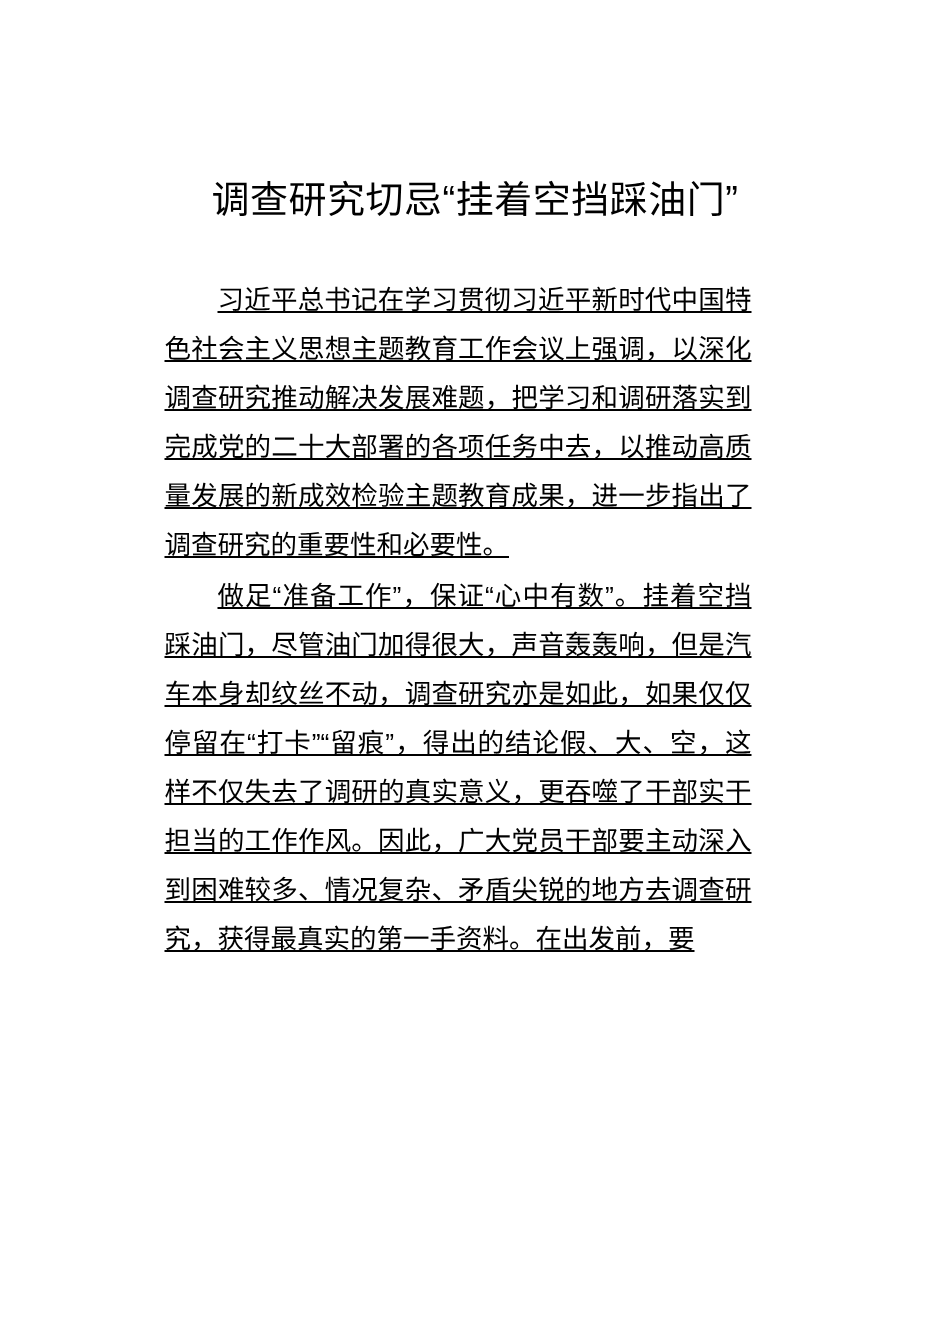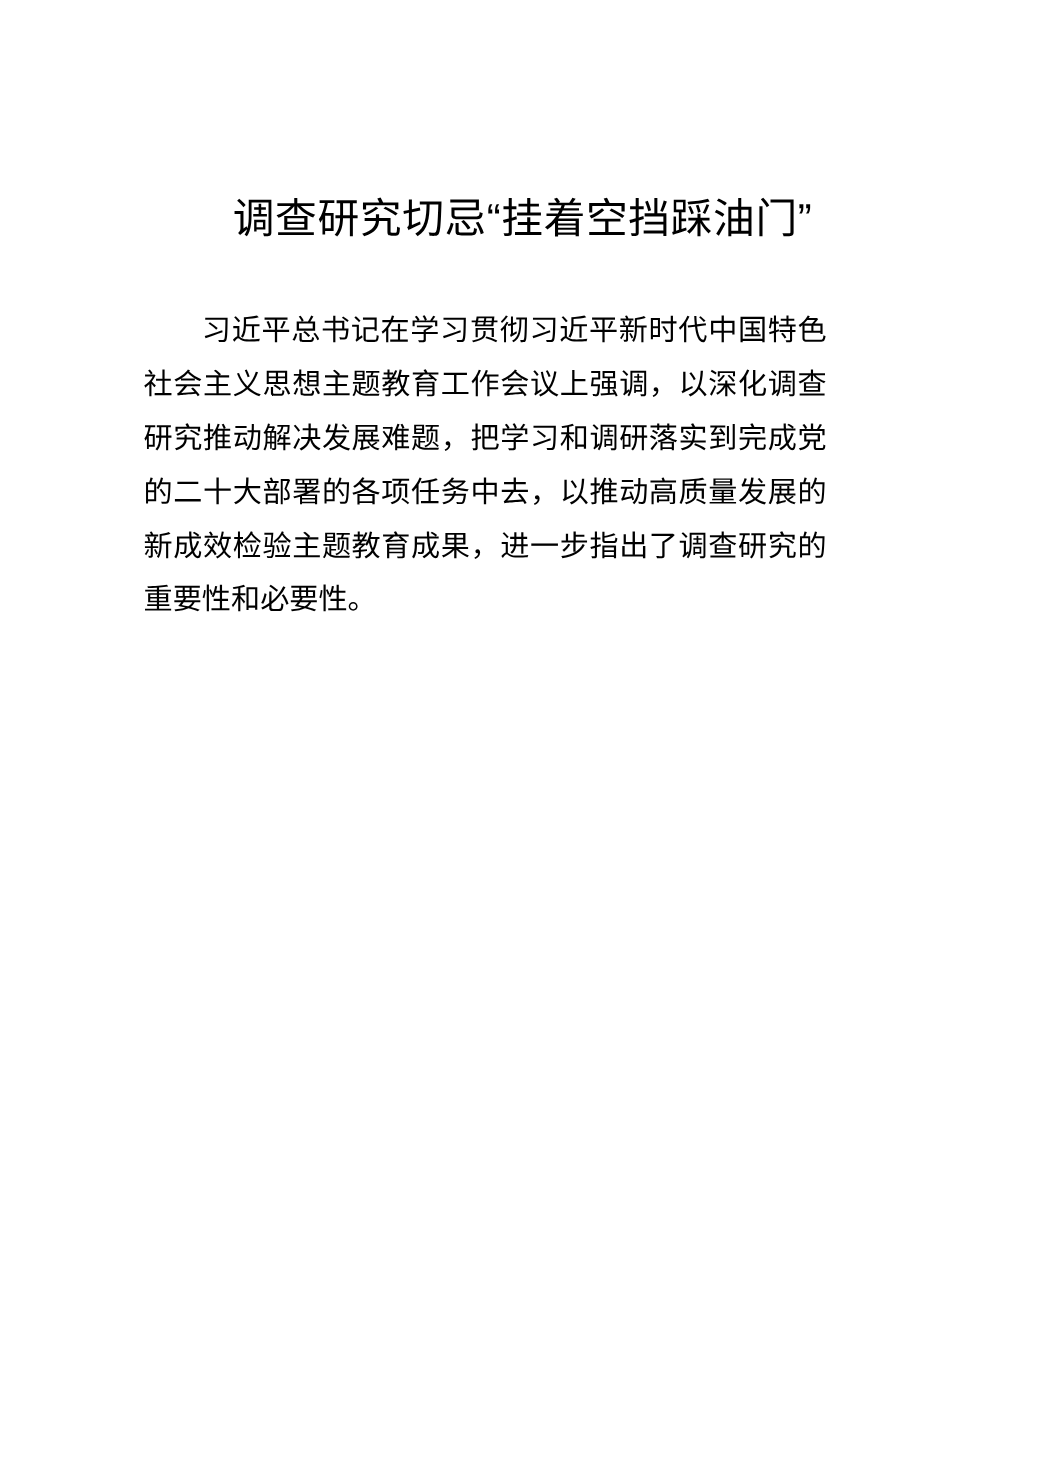--- a/index.html
+++ b/index.html
@@ -21,21 +21,22 @@
     margin: 0;
     padding: 181px 40px 0 40px;
     font-size: 38px;
     font-weight: 400;
     line-height: 1.05;
     text-align: center;
     letter-spacing: 0.5px;
     white-space: nowrap;
   }
   .doc-body {
-    margin: 55px 143px 0 75px; 
+    margin: 55px 143px 0 109px; 
+    text-decoration: underline;
   }
   .doc-body p {
     margin: 0;
     font-size: 26.5px;
     line-height: 49px;
     text-align: justify;
     text-justify: inter-character;
     text-indent: 2em;
     word-break: break-all;
     letter-spacing: 0;
@@ -44,14 +45,15 @@
     margin-top: 2px;
   }
 </style>
 </head>
 <body>
 
 <div class="page">
   <h1 class="doc-title">调查研究切忌“挂着空挡踩油门”</h1>
   <div class="doc-body">
     <p>习近平总书记在学习贯彻习近平新时代中国特色社会主义思想主题教育工作会议上强调，以深化调查研究推动解决发展难题，把学习和调研落实到完成党的二十大部署的各项任务中去，以推动高质量发展的新成效检验主题教育成果，进一步指出了调查研究的重要性和必要性。</p>
+    <p>做足“准备工作”，保证“心中有数”。挂着空挡踩油门，尽管油门加得很大，声音轰轰响，但是汽车本身却纹丝不动，调查研究亦是如此，如果仅仅停留在“打卡”“留痕”，得出的结论假、大、空，这样不仅失去了调研的真实意义，更吞噬了干部实干担当的工作作风。因此，广大党员干部要主动深入到困难较多、情况复杂、矛盾尖锐的地方去调查研究，获得最真实的第一手资料。在出发前，要</p>
   </div>
 </div>
 
 </body></html>

